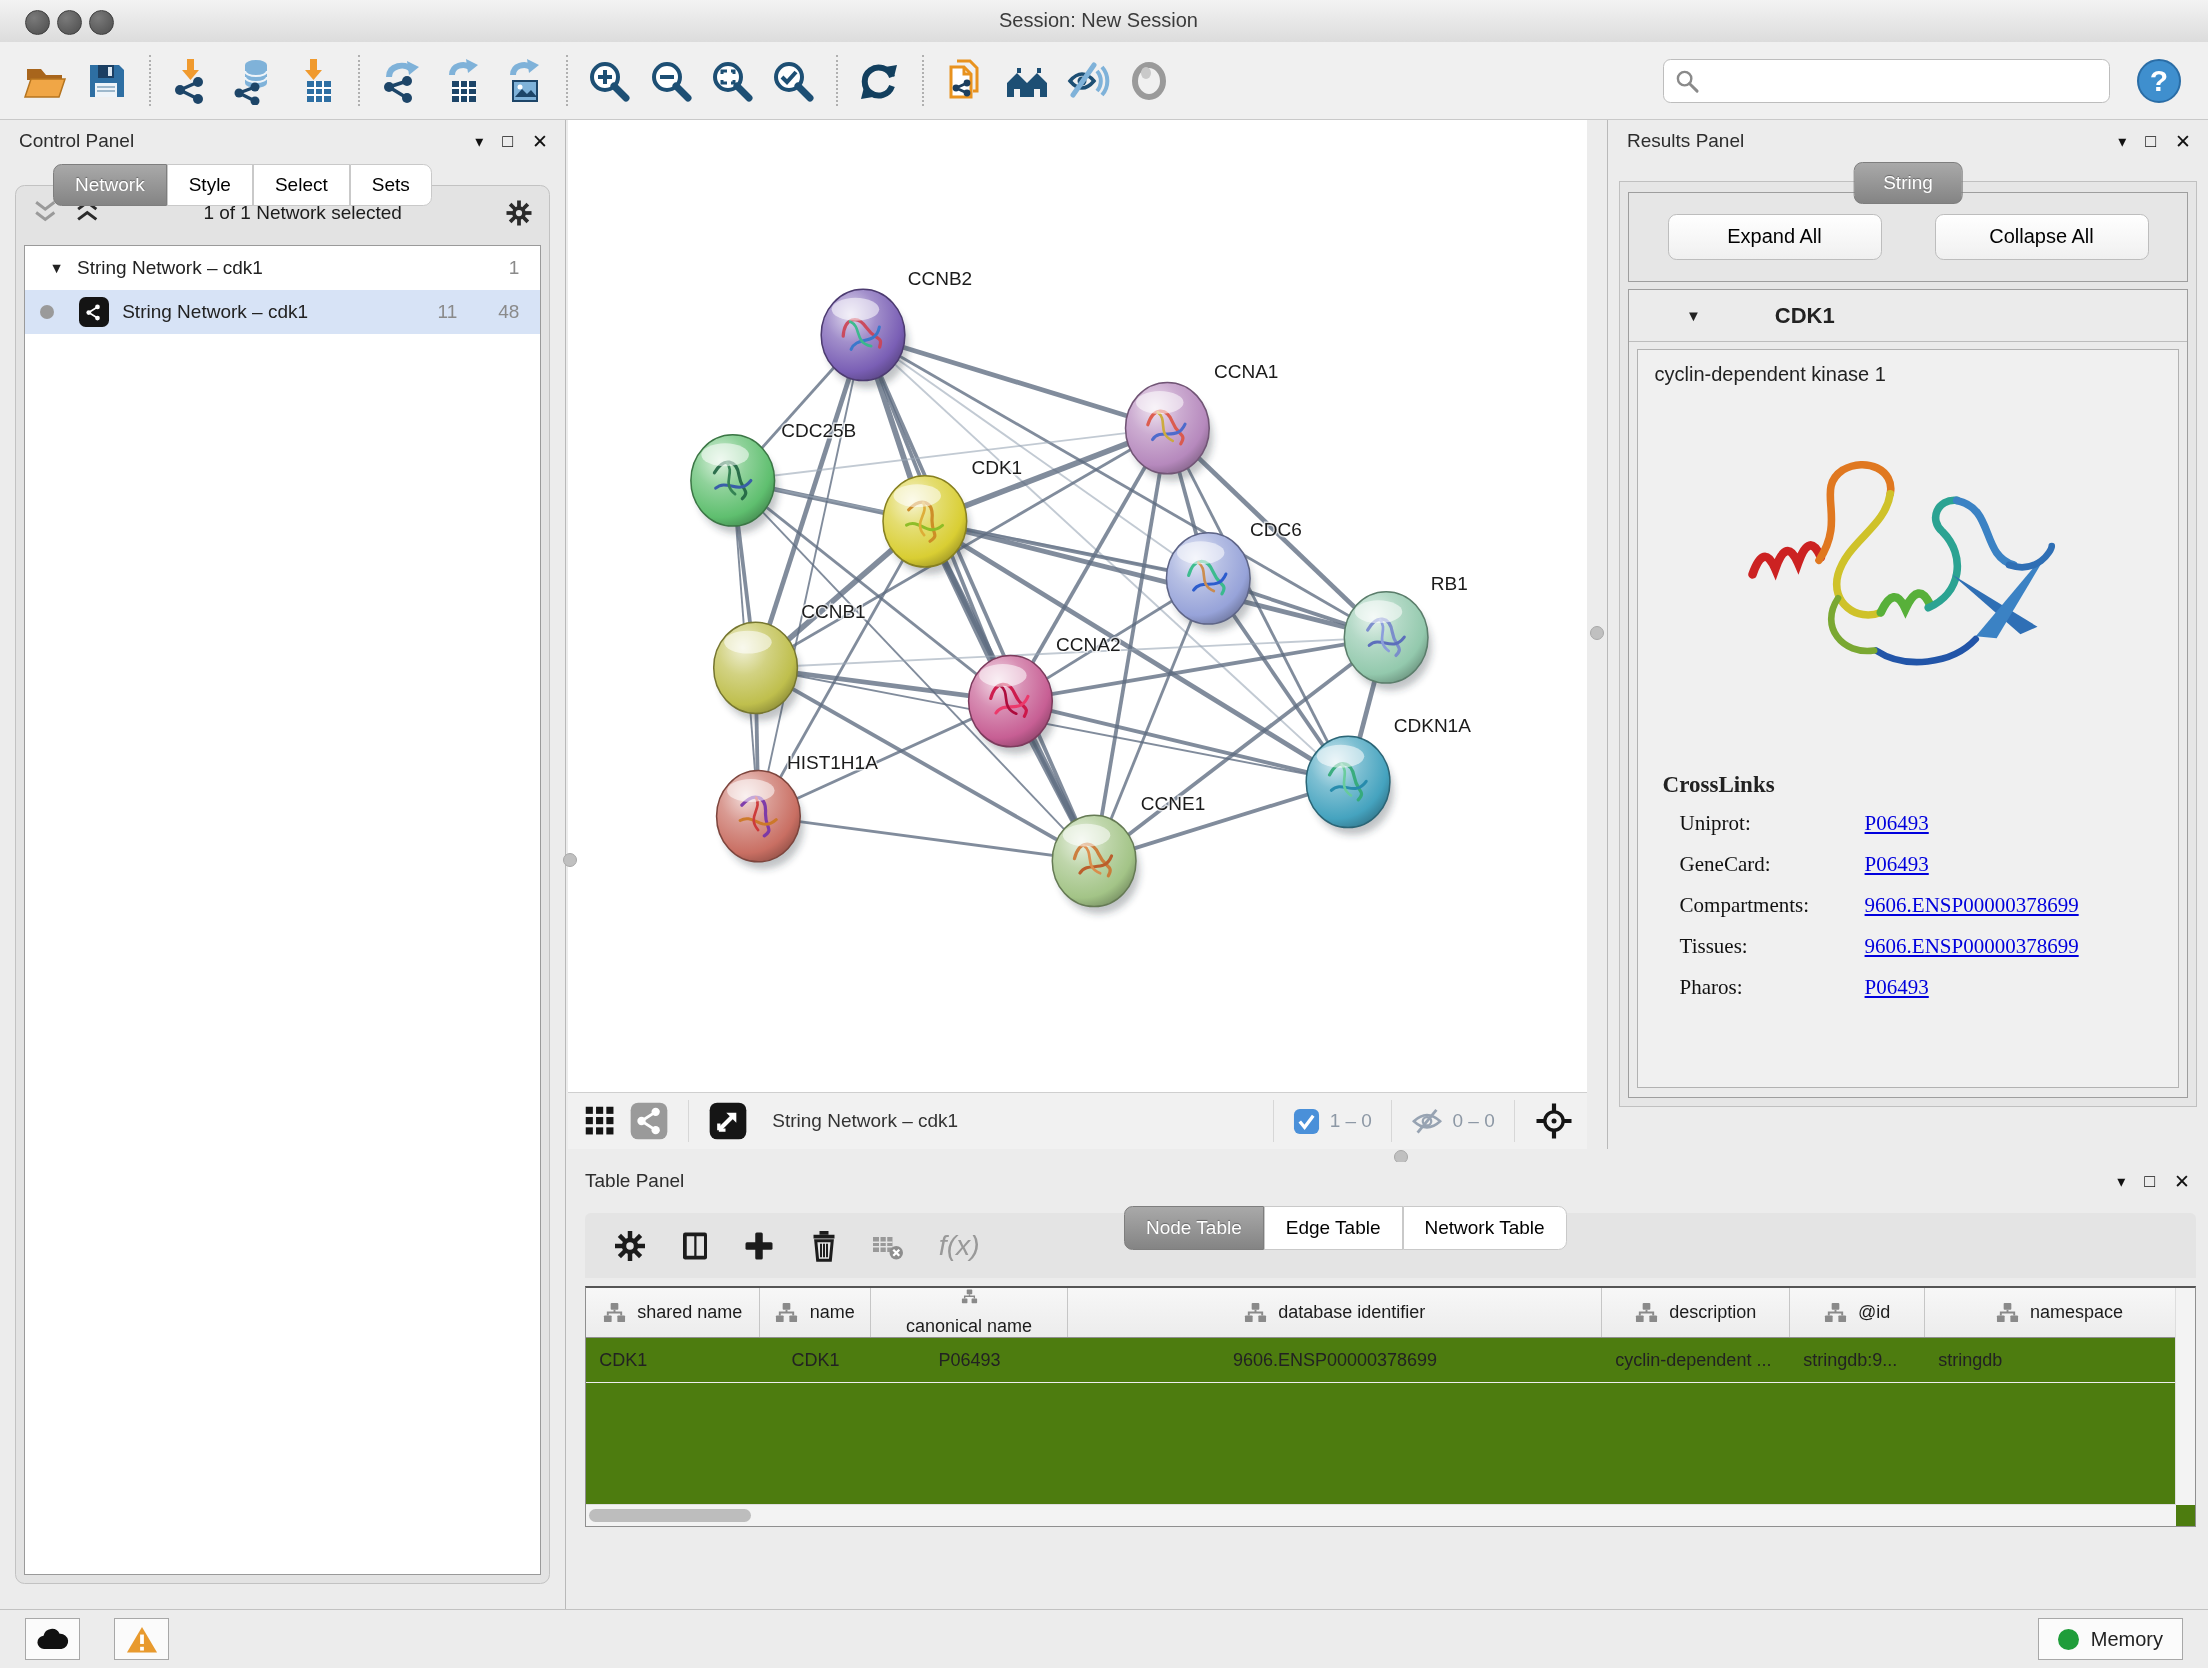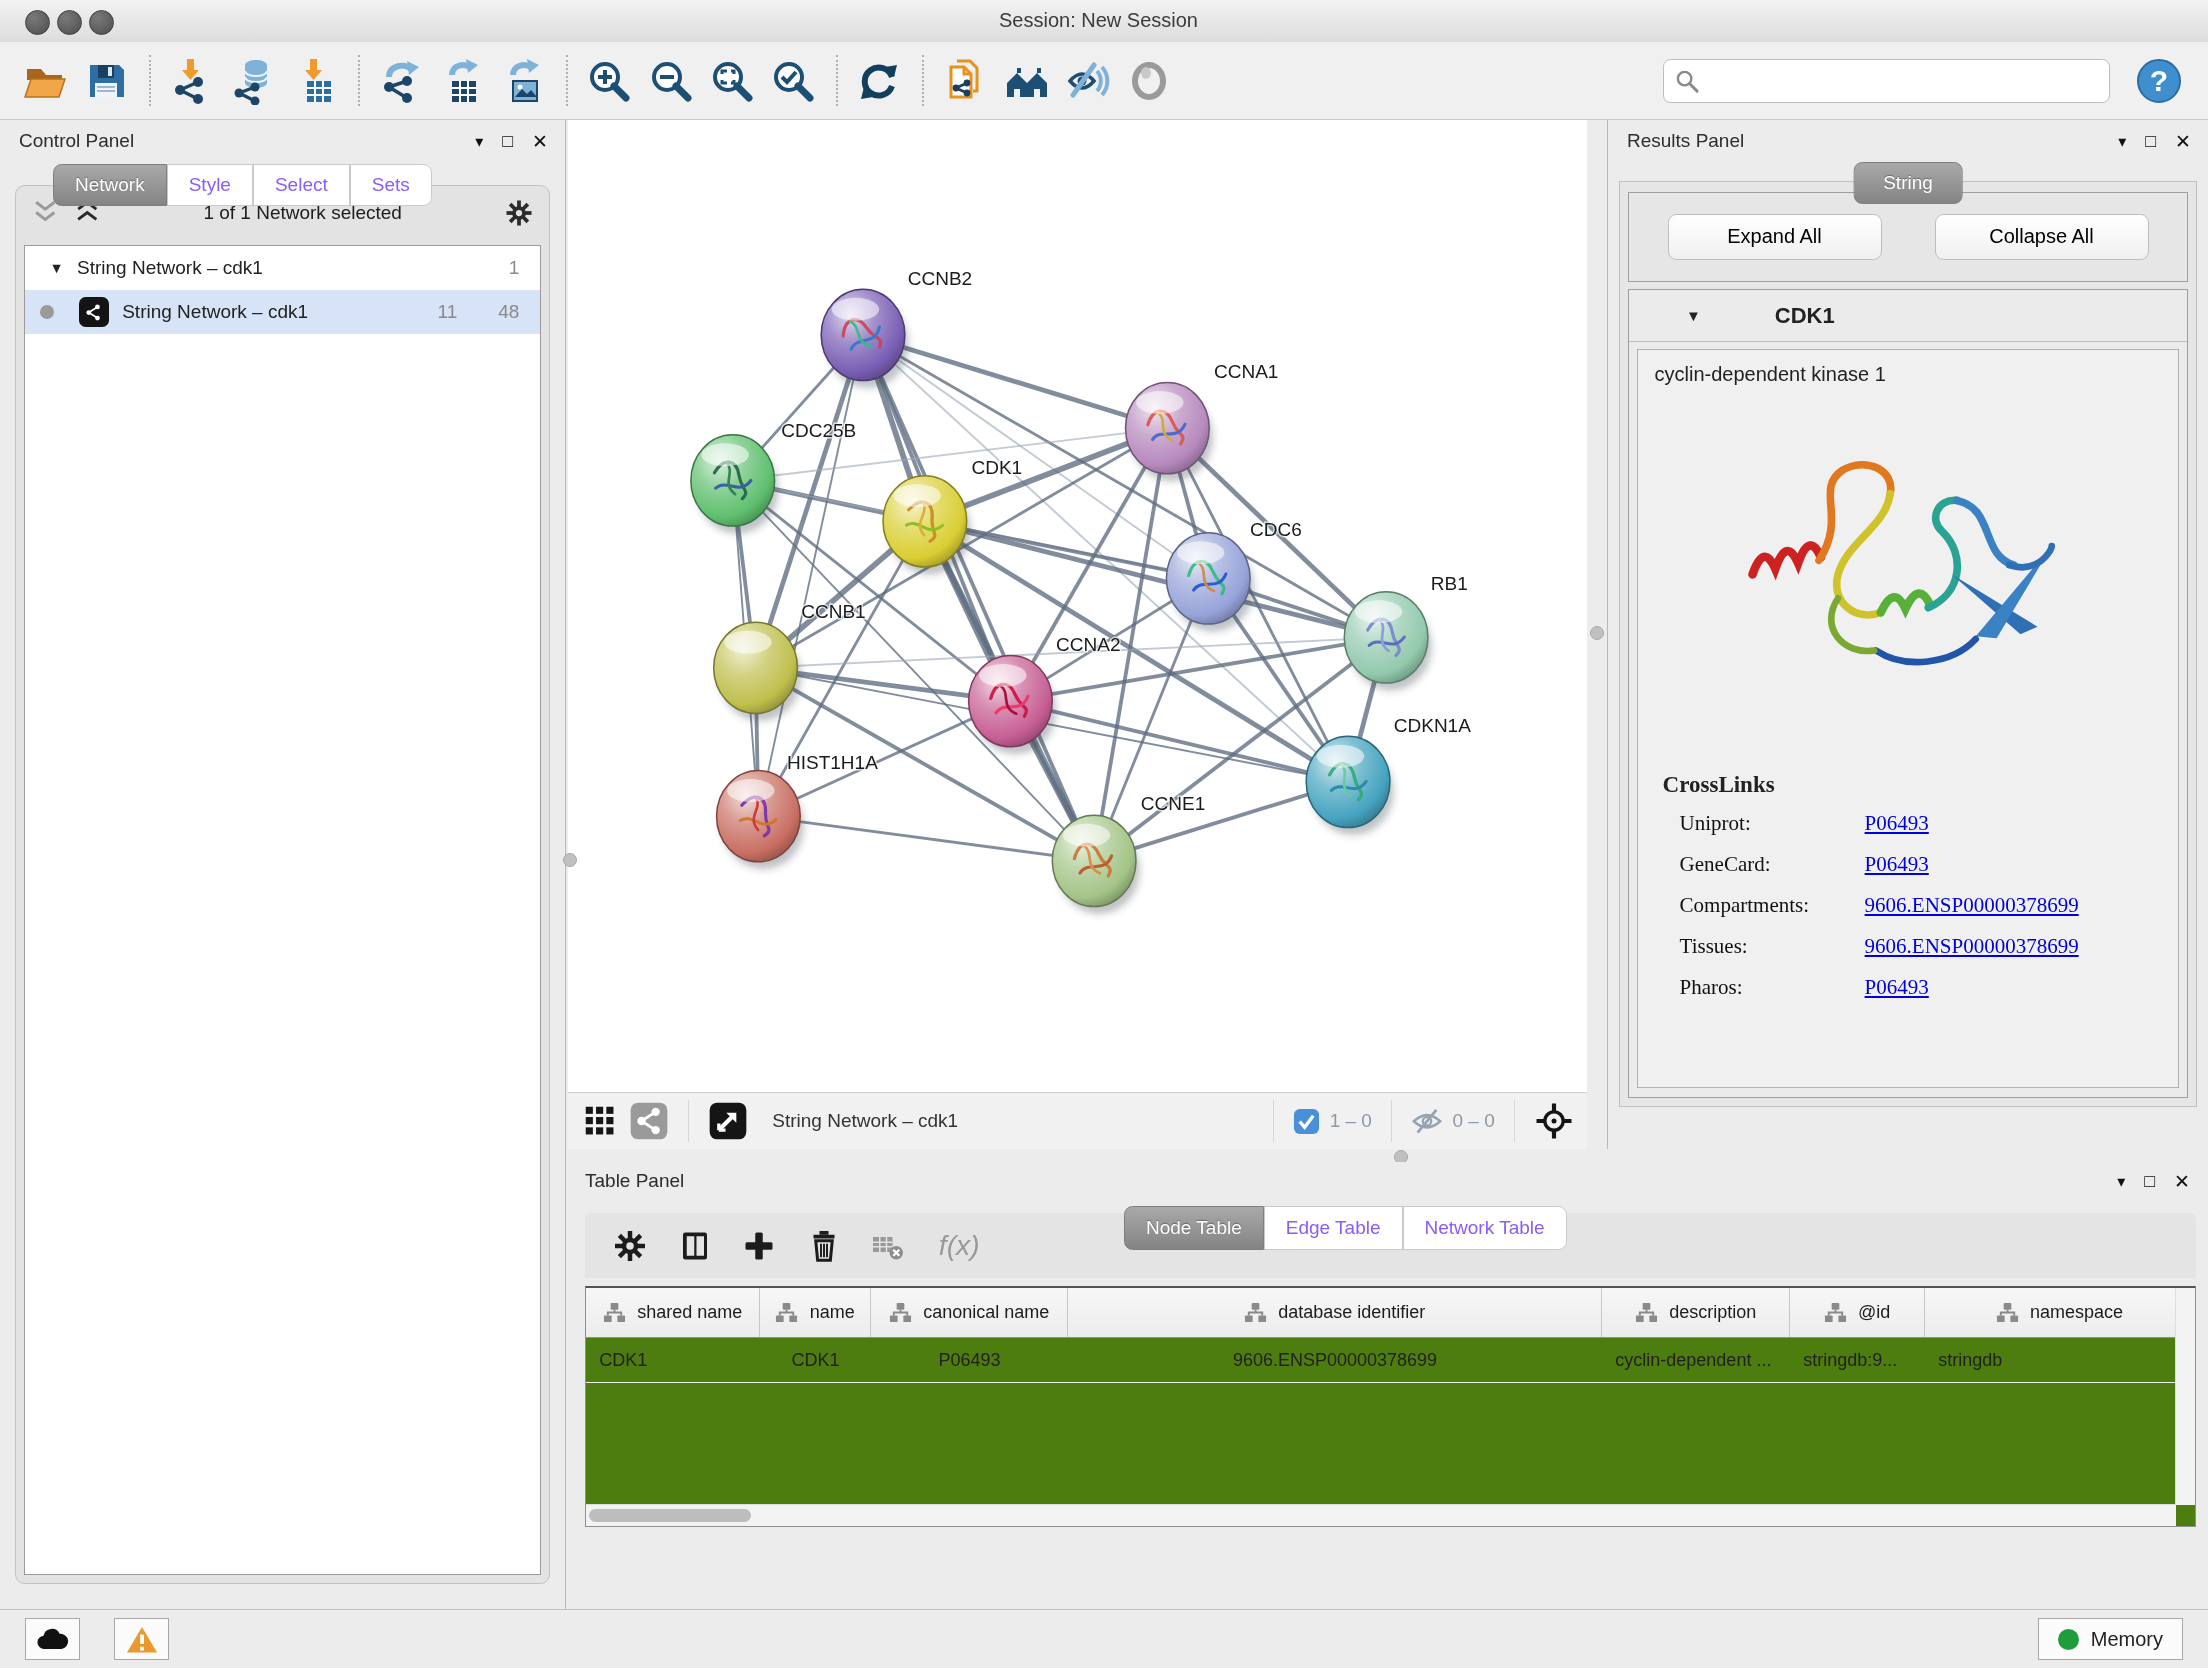--- a/index.html
+++ b/index.html
@@ -27,21 +27,21 @@
   .panel-ctrls span{cursor:default;}
   .pc-float{font-size:16px;}
   .pc-max{font-size:18px;}
   .pc-close{font-weight:bold;font-size:19px;}
   
   .control-panel{position:absolute;left:0;top:120px;width:566px;height:1489px;background:#ececec;
     border-right:1.9px solid #b9b9b9;box-sizing:border-box;}
   .cp-head{display:flex;justify-content:space-between;align-items:center;padding:9.5px 17px 0 19px;}
   .seg-tabs{position:absolute;left:53px;top:44px;display:flex;z-index:3;height:42px;}
   .seg-tab{display:flex;align-items:center;justify-content:center;font-size:19px;padding:0 21px;
-    background:#fff;border:1px solid #c9c9c9;color:#8b5cf6;cursor:default;}
+    background:#fff;border:1px solid #c9c9c9;color:#000000;cursor:default;}
   .seg-tab:first-child{border-radius:8.6px 0 0 8.6px;}
   .seg-tab:last-child{border-radius:0 8.6px 8.6px 0;}
   .seg-tab.sel{background:linear-gradient(#a9a9a9,#848484);color:#fff;border-color:#7e7e7e;
     text-shadow:0 -1px 1px rgba(0,0,0,.35);}
   .cp-box{position:absolute;left:15px;top:65px;right:15px;bottom:25px;background:#e3e3e3;
     border:1.9px solid #c2c2c2;border-radius:9.5px;}
   .cp-subhead{height:53px;display:flex;align-items:center;padding:0 15px;gap:13.3px;}
   .cp-subhead .sel-status{flex:1;text-align:center;font-size:19px;color:#1c1c1c;}
   .cp-list{position:absolute;left:7.6px;right:7.6px;top:59px;bottom:7.6px;background:#fff;
     border:1.9px solid #9a9a9a;overflow:hidden;}
@@ -750,21 +750,21 @@
             <svg width="23" height="23" viewBox="0 0 24 24">
               <g fill="#8a8a8a">
                 <rect x="8" y="2" width="8" height="7" rx="1"></rect>
                 <rect x="1" y="15" width="8" height="7" rx="1"></rect>
                 <rect x="15" y="15" width="8" height="7" rx="1"></rect>
               </g>
               <path d="M12 9 v3 M5 15 v-3 h14 v3" stroke="#8a8a8a" stroke-width="2" fill="none"></path>
             </svg>
             <span>name</span>
           </div>
-          <div class="th" style="width: 197px;">
+          <div class="th" style="width: 197px; flex-direction: column;">
             <svg width="23" height="23" viewBox="0 0 24 24">
               <g fill="#8a8a8a">
                 <rect x="8" y="2" width="8" height="7" rx="1"></rect>
                 <rect x="1" y="15" width="8" height="7" rx="1"></rect>
                 <rect x="15" y="15" width="8" height="7" rx="1"></rect>
               </g>
               <path d="M12 9 v3 M5 15 v-3 h14 v3" stroke="#8a8a8a" stroke-width="2" fill="none"></path>
             </svg>
             <span>canonical name</span>
           </div>

